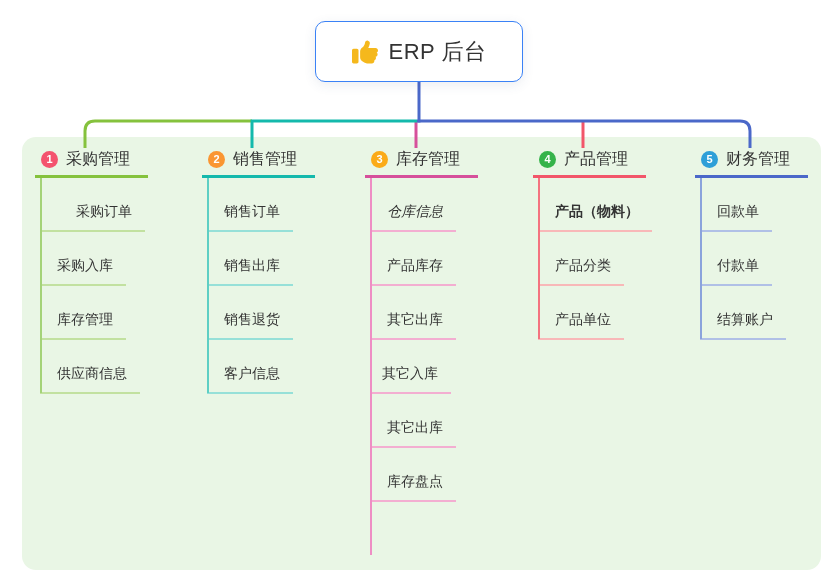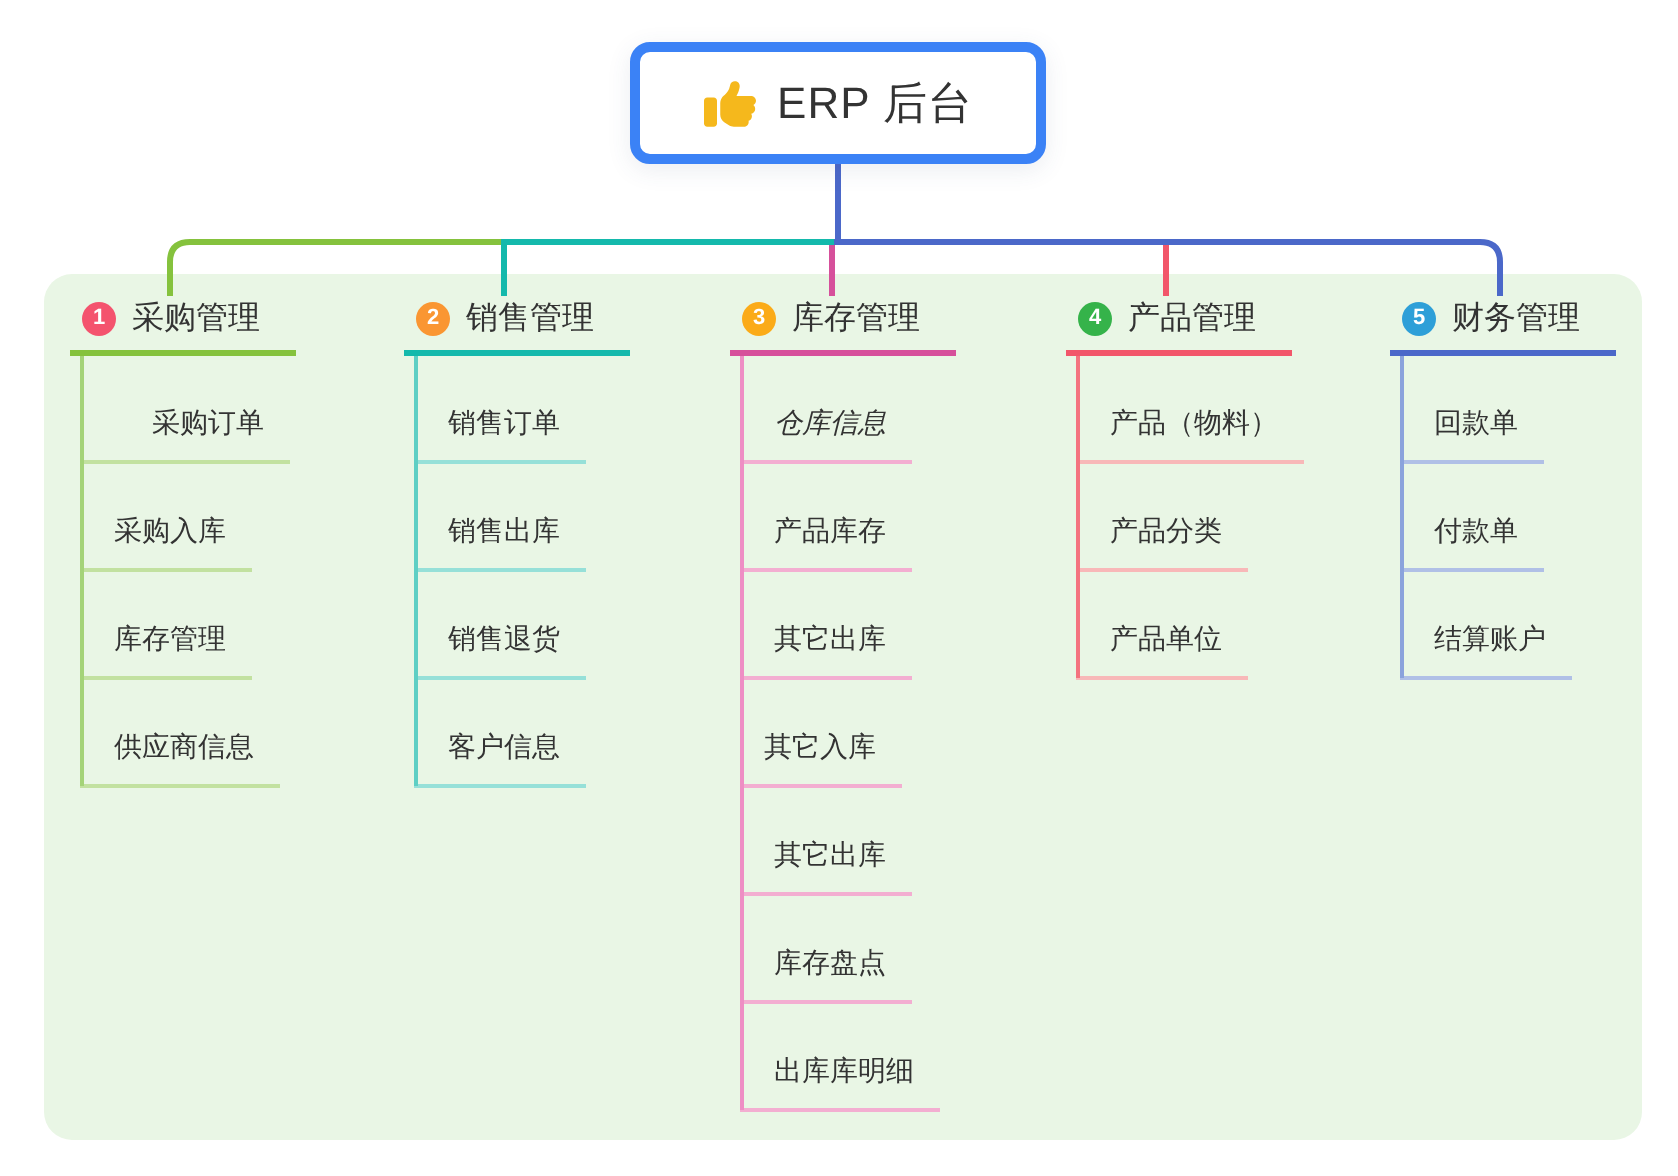--- a/index.html
+++ b/index.html
@@ -17,21 +17,21 @@
     border-radius:14px;
   }
 
   
   #connectors { position:absolute; left:0; top:0; width:839px; height:588px; pointer-events:none; }
   #connectors path { fill:none; stroke-width:3; }
 
   
   .root-node {
     position:absolute; left:315px; top:21px; width:208px; height:61px;
-    background:#ffffff; border:5px solid #3b82f6; border-radius:10px;
+    background:#ffffff; border:1px solid #3b82f6; border-radius:10px;
     box-shadow:0 3px 12px rgba(60,80,120,0.10);
     display:flex; align-items:center; justify-content:center; gap:11px;
     cursor:pointer;
   }
   .root-label { font-size:22px; color:#333; letter-spacing:0.5px; }
   .thumb-icon { width:26px; height:26px; display:block; }
 
   
   .branch { position:absolute; top:146px; width:113px; }
   .branch-title {
@@ -144,34 +144,31 @@
           </li>
           <li>
             <span class="child-label" style="border-bottom-color: rgb(243, 174, 209); padding-left: 12px;">其它入库</span>
           </li>
           <li>
             <span class="child-label" style="border-bottom-color: rgb(243, 174, 209);">其它出库</span>
           </li>
           <li>
             <span class="child-label" style="border-bottom-color: rgb(243, 174, 209);">库存盘点</span>
           </li>
-          <li>
-            <span class="child-label" style="border-bottom-color: rgb(243, 174, 209);">出库库明细</span>
-          </li>
         </ul>
       </div>
       <div class="branch" style="left: 533px;">
         <div class="branch-title" style="border-bottom-color: rgb(242, 86, 106);">
           <span class="badge" style="background: rgb(53, 179, 74);">4</span>
           <span class="branch-label">产品管理</span>
         </div>
         <ul class="children">
           <div class="vline" style="background: rgb(244, 115, 127); height: 161px;"></div>
           <li>
-            <span class="child-label" style="border-bottom-color: rgb(248, 184, 184);">产品（物料）</span>
+            <span class="child-label" style="border-bottom-color: rgb(248, 184, 184); font-weight: bold;">产品（物料）</span>
           </li>
           <li>
             <span class="child-label" style="border-bottom-color: rgb(248, 184, 184);">产品分类</span>
           </li>
           <li>
             <span class="child-label" style="border-bottom-color: rgb(248, 184, 184);">产品单位</span>
           </li>
         </ul>
       </div>
       <div class="branch" style="left: 695px;">

